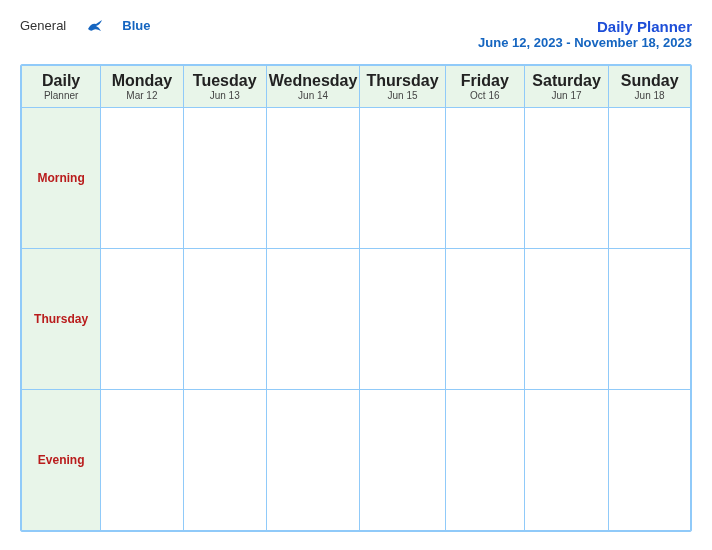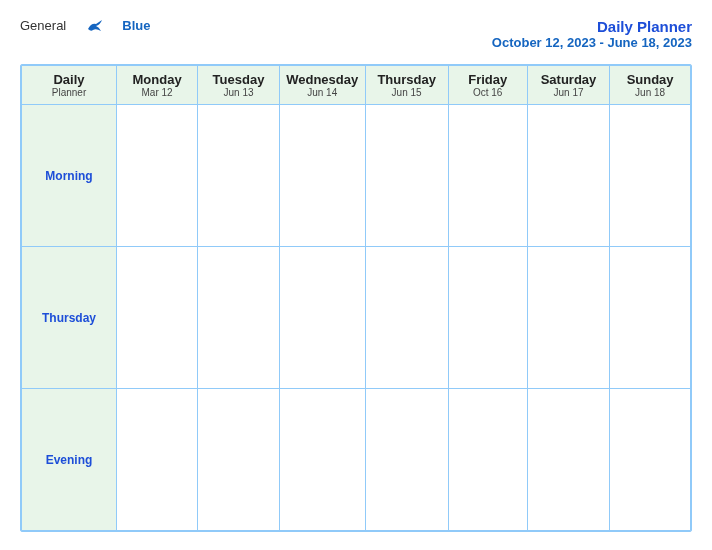--- a/index.html
+++ b/index.html
@@ -77,21 +77,21 @@
       background: #e8f5e9;
       border: 1px solid #90caf9;
       text-align: center;
       padding: 6px 2px;
       font-size: 12px;
       color: #222;
       font-weight: bold;
     }
     thead tr th .day-name {
       display: block;
-      font-size: 13px;
+      font-size: 16px;
       font-weight: bold;
       color: #222;
     }
     thead tr th .day-date {
       display: block;
       font-size: 10px;
       color: #444;
       font-weight: normal;
     }
     thead tr th.header-col {
@@ -102,23 +102,23 @@
     }
     tbody tr td {
       border: 1px solid #90caf9;
       vertical-align: middle;
       text-align: center;
     }
     tbody tr td.row-label {
       background: #e8f5e9;
       font-size: 12px;
       font-weight: bold;
-      color: #1d4ed8;
+      color: #b91c1c;
       width: 82px;
-      padding: 8px 20px;
+      padding: 8px 8px;
     }
     tbody tr td.day-cell {
       background: #fff;
       width: 88px;
     }
     tbody tr {
       height: 115px;
     }
   </style>
 </head>
@@ -130,21 +130,21 @@
       <div class="logo-text">
         <span class="logo-general">General</span>
         <svg class="logo-bird" viewBox="0 0 18 14" xmlns="http://www.w3.org/2000/svg">
           <path d="M2 10 Q5 4 10 5 Q13 3 16 1 Q14 6 10 7 Q13 8 15 12 Q10 9 7 11 Q5 13 2 10Z" fill="#1565c0"></path>
         </svg>
         <span class="logo-blue">Blue</span>
       </div>
     </div>
     <div class="title-area">
       <div class="title-main">Daily Planner</div>
-      <div class="title-sub">October 12, 2023 - June 18, 2023</div>
+      <div class="title-sub">June 12, 2023 - November 18, 2023</div>
     </div>
   </div>
 
   <div class="calendar-wrapper">
     <table>
       <thead>
         <tr>
           <th class="header-col">
             <span class="day-name">Daily</span>
             <span class="day-date">Planner</span>

